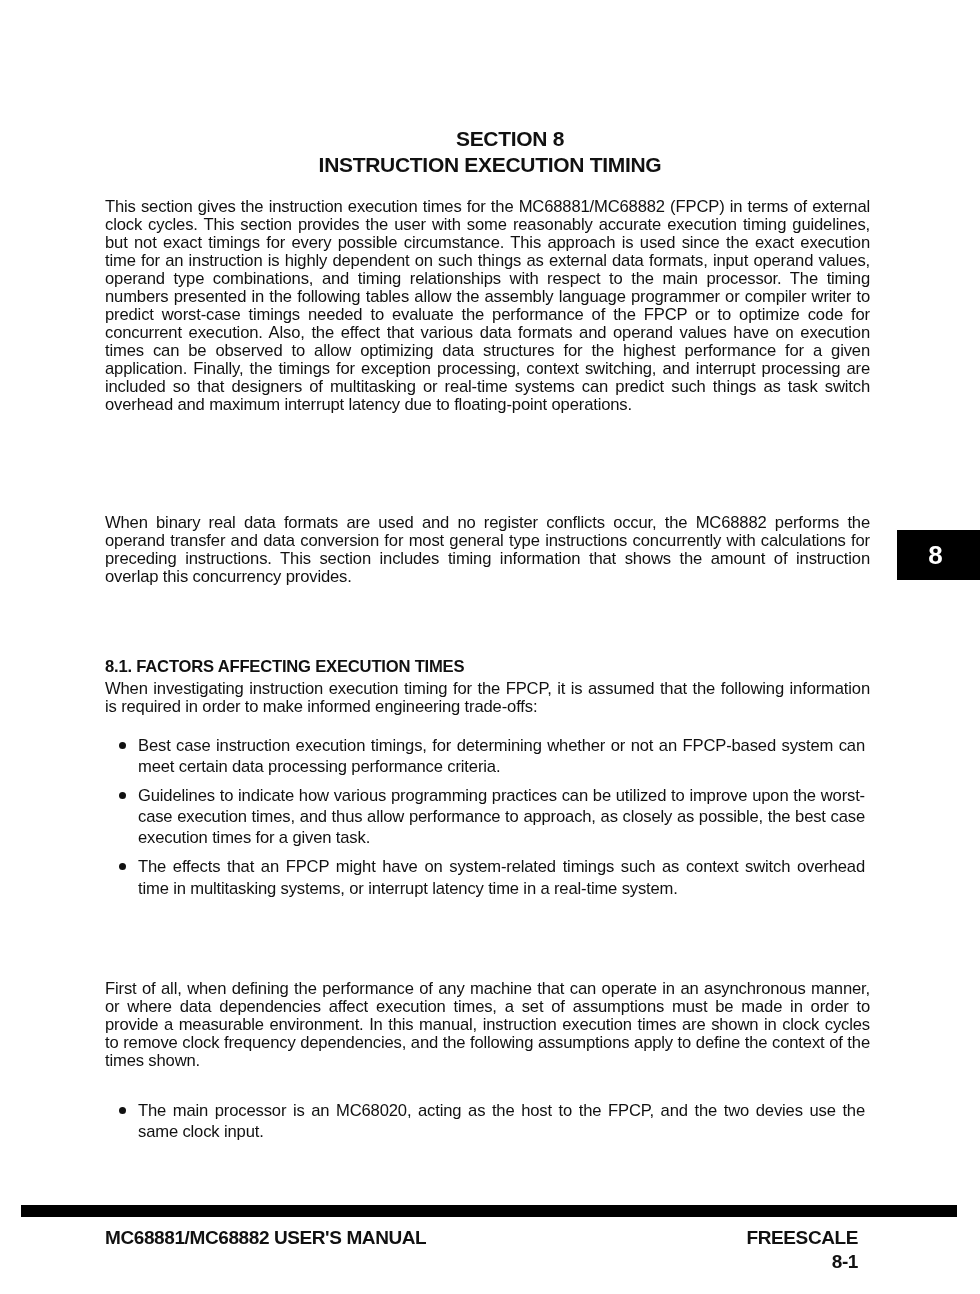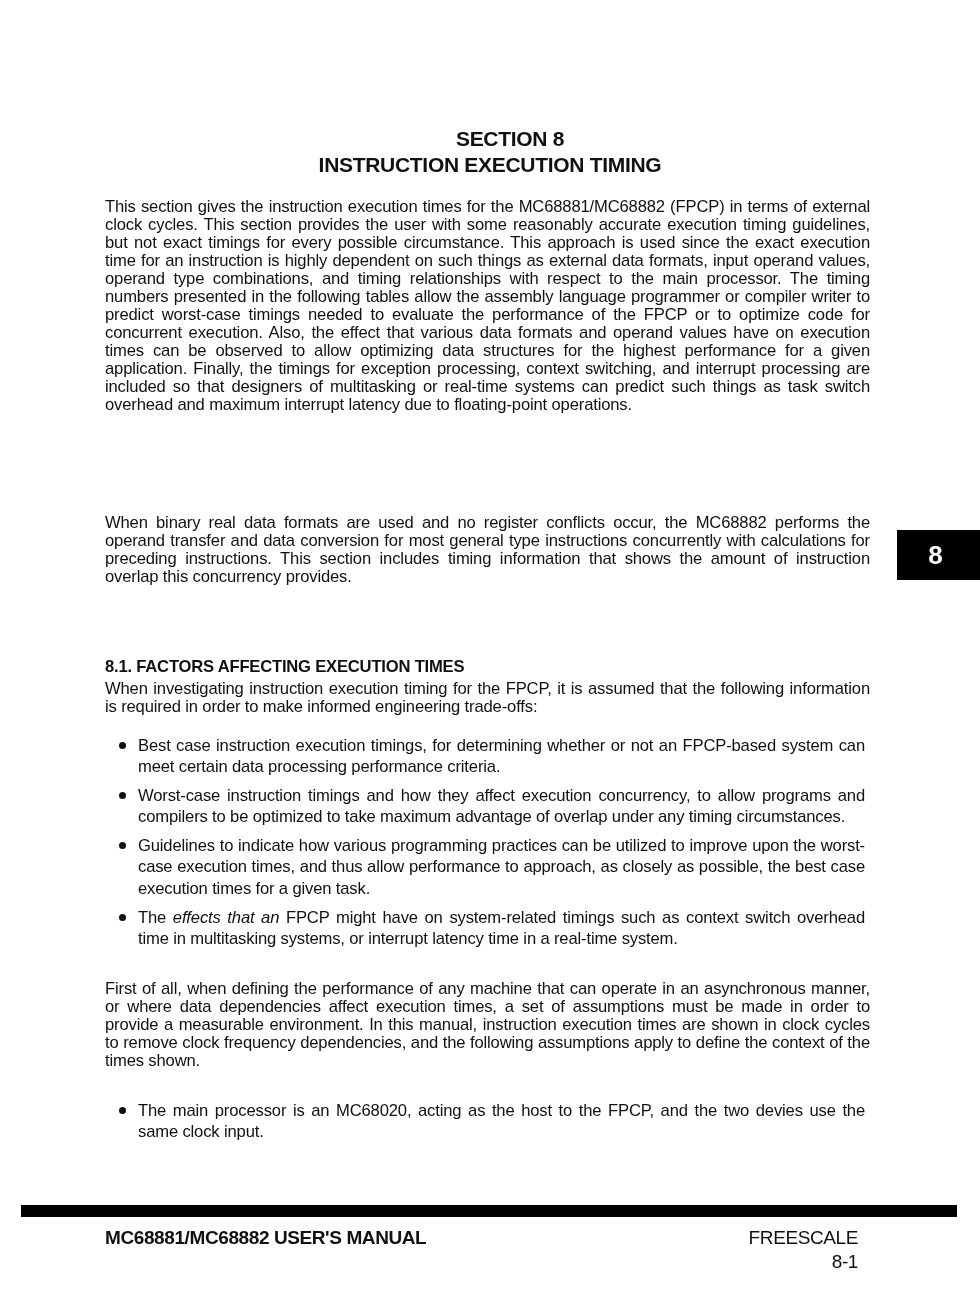--- a/index.html
+++ b/index.html
@@ -102,27 +102,27 @@
     top: 1226px;
     font-weight: bold;
     font-size: 19px;
     line-height: 24px;
     letter-spacing: -0.4px;
   }
   .footer-right {
     position: absolute;
     right: 122px;
     top: 1226px;
-    font-weight: normal;
+    font-weight: bold;
     font-size: 19px;
     line-height: 24px;
     text-align: right;
     letter-spacing: -0.4px;
   }
-  .italic { font-style: italic; }
+  .italic { }
 </style>
 </head>
 <body>
 
 <div id="title-1" class="page-title">SECTION 8</div>
 <div id="title-2" class="page-title">INSTRUCTION EXECUTION TIMING</div>
 
 <p class="para" style="top:198px;">This section gives the instruction execution times for the MC68881/MC68882 (FPCP) in terms of external clock cycles. This section provides the user with some reasonably accurate execution timing guidelines, but not exact timings for every possible circumstance. This approach is used since the exact execution time for an instruction is highly dependent on such things as external data formats, input operand values, operand type combinations, and timing relationships with respect to the main processor. The timing numbers presented in the following tables allow the assembly language programmer or compiler writer to predict worst-case timings needed to evaluate the performance of the FPCP or to optimize code for concurrent execution. Also, the effect that various data formats and operand values have on execution times can be observed to allow optimizing data structures for the highest performance for a given application. Finally, the timings for exception processing, context switching, and interrupt processing are included so that designers of multitasking or real-time systems can predict such things as task switch overhead and maximum interrupt latency due to floating-point operations.</p>
 
 <p class="para" style="top:514px;">When binary real data formats are used and no register conflicts occur, the MC68882 performs the operand transfer and data conversion for most general type instructions concurrently with calculations for preceding instructions. This section includes timing information that shows the amount of instruction overlap this concurrency provides.</p>
@@ -130,24 +130,20 @@
 <div class="section-tab">8</div>
 
 <div class="heading" style="top:656px;">8.1. FACTORS AFFECTING EXECUTION TIMES</div>
 
 <p class="para" style="top:680px;">When investigating instruction execution timing for the FPCP, it is assumed that the following information is required in order to make informed engineering trade-offs:</p>
 
 <ul class="bullet-list" style="top:727px;">
   <li class="bullet-item" style="margin-bottom:8px;">
     <span class="bullet-dot"></span>
     <span>Best case instruction execution timings, for determining whether or not an FPCP-based system can meet certain data processing performance criteria.</span>
-  </li>
-  <li class="bullet-item" style="margin-bottom:8px;">
-    <span class="bullet-dot"></span>
-    <span>Worst-case instruction timings and how they affect execution concurrency, to allow programs and compilers to be optimized to take maximum advantage of overlap under any timing circumstances.</span>
   </li>
   <li class="bullet-item" style="margin-bottom:8px;">
     <span class="bullet-dot"></span>
     <span>Guidelines to indicate how various programming practices can be utilized to improve upon the worst-case execution times, and thus allow performance to approach, as closely as possible, the best case execution times for a given task.</span>
   </li>
   <li class="bullet-item">
     <span class="bullet-dot"></span>
     <span>The </span><span class="italic">effects that an</span><span> FPCP might have on system-related timings such as context switch overhead time in multitasking systems, or interrupt latency time in a real-time system.</span>
   </li>
 </ul>

